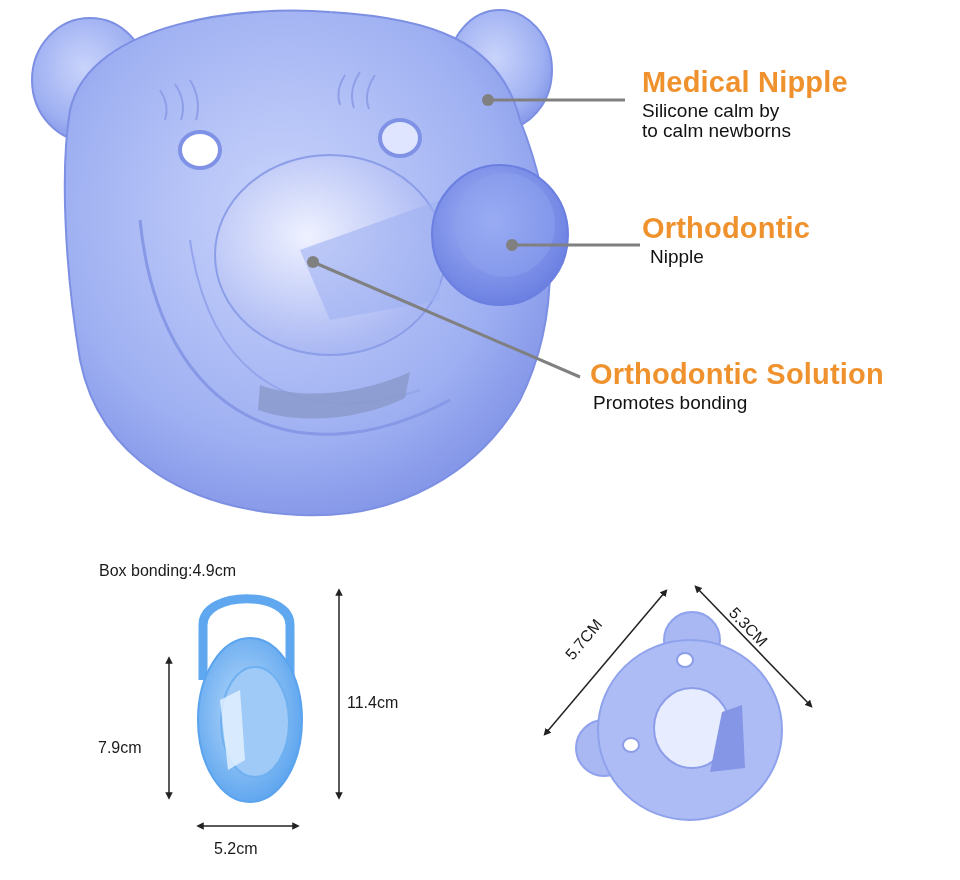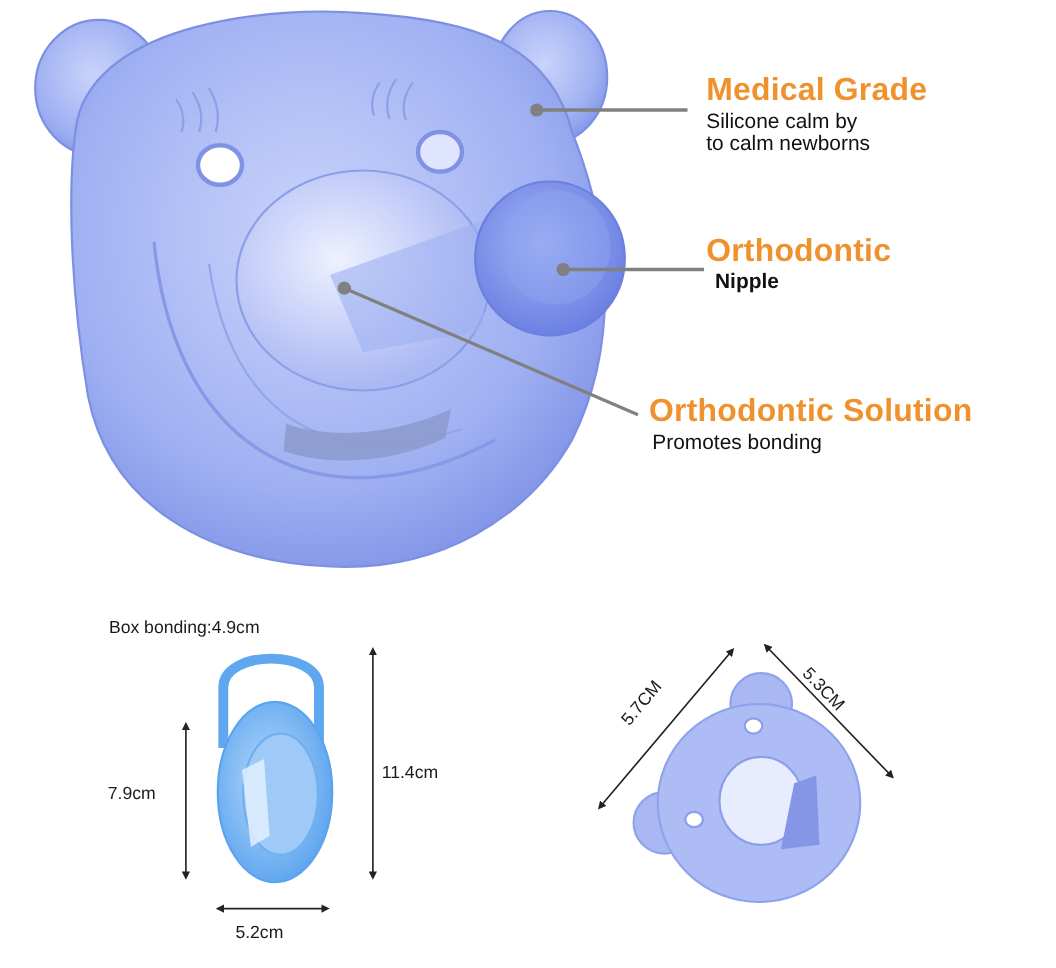--- a/index.html
+++ b/index.html
@@ -88,34 +88,34 @@
     <ellipse cx="631" cy="745" rx="8" ry="7" fill="#fff" stroke="#8c9ee8" stroke-width="2"></ellipse>
   </g>
 
   <g stroke="#222" stroke-width="1.5">
     <line x1="546" y1="733" x2="665" y2="592" marker-start="url(#arrow)" marker-end="url(#arrow)"></line>
     <line x1="697" y1="588" x2="810" y2="705" marker-start="url(#arrow)" marker-end="url(#arrow)"></line>
   </g>
 </svg>
 
 <div class="abs" style="left:642px; top:66px;">
-  <div class="title">Medical Grade</div>
+  <div class="title">Medical Nipple</div>
   <div class="desc" style="margin-top:0px;">Silicone calm by</div>
   <div class="desc" style="margin-top:-3px;">to calm newborns</div>
 </div>
 
 <div class="abs" style="left:642px; top:212px;">
   <div class="title">Orthodontic</div>
-  <div class="desc" style="margin-left:8px;font-weight:bold;">Nipple</div>
+  <div class="desc" style="margin-left:8px;">Nipple</div>
 </div>
 
 <div class="abs" style="left:590px; top:358px;">
   <div class="title">Orthodontic Solution</div>
   <div class="desc" style="margin-left:3px;">Promotes bonding</div>
 </div>
 
 <div class="abs dim" style="left:99px; top:562px;">Box bonding:4.9cm</div>
-<div class="abs dim" style="left:98px; top:713px;">7.9cm</div>
+<div class="abs dim" style="left:98px; top:739px;">7.9cm</div>
 <div class="abs dim" style="left:347px; top:694px;">11.4cm</div>
 <div class="abs dim" style="left:214px; top:840px;">5.2cm</div>
 
 <div class="abs dim" style="left:562px; top:652px; transform:rotate(-50deg); transform-origin:left top;">5.7CM</div>
 <div class="abs dim" style="left:738px; top:604px; transform:rotate(46deg); transform-origin:left top;">5.3CM</div>
 
 </body></html>

